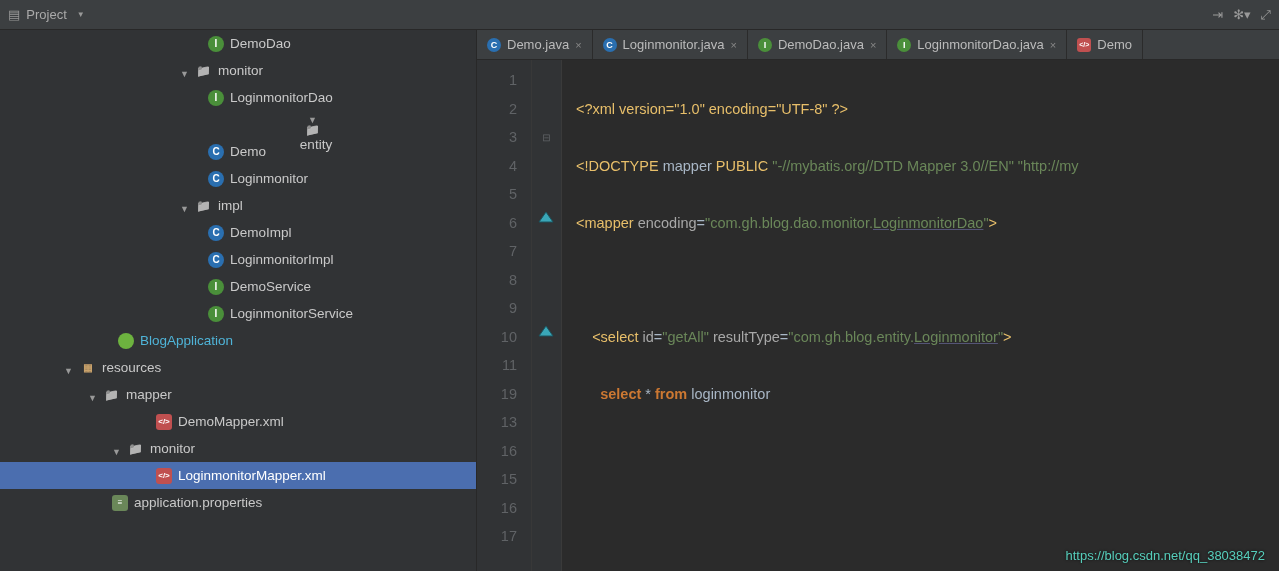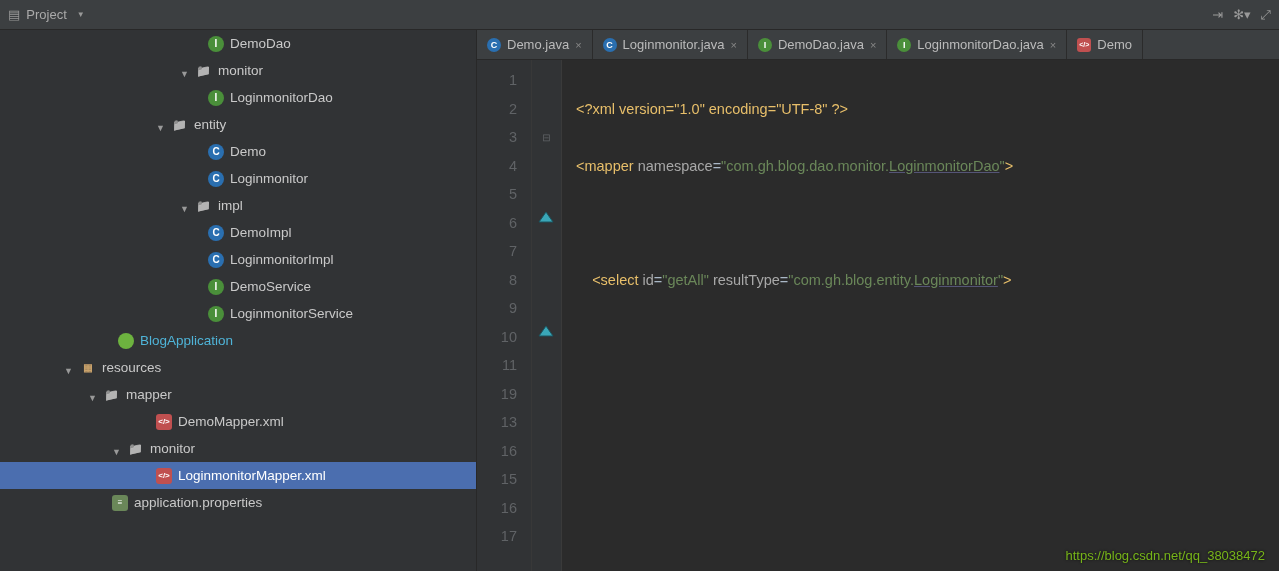--- a/index.html
+++ b/index.html
@@ -37,21 +37,21 @@
 .code { flex:1; padding:6px 0 0 14px; white-space:pre; overflow:hidden; }
 .c-tag { color:#e8bf6a; }
 .c-attr { color:#a8a8a8; }
 .c-str { color:#6a8759; }
 .c-kw { color:#cc7832; font-weight:bold;}
 .c-comment { color:#808080; font-style:italic;}
 .c-cjk { color:#808080; }
 .c-punct { color:#a9b7c6;}
 .c-normal { color:#a9b7c6; }
 .c-under { text-decoration: underline; text-decoration-color:#557; }
-.watermark { position:absolute; bottom:8px; right:14px; font-size:13px; color:#84cc16; opacity:.85; text-shadow:0 0 3px #000;}
+.watermark { position:absolute; bottom:8px; right:14px; font-size:13px; color:#5eead4; opacity:.85; text-shadow:0 0 3px #000;}
 .proj-dd { font-size:8px; margin-left:4px; color:#999;}
 .toolbar-icon { color:#999; font-size:13px; cursor:pointer; }
 .fold { color:#606366; font-size:10px; display:block; text-align:center;}
 </style>
 </head>
 <body>
 
 <div class="toolbar">
   <div class="left">
     <span class="toolbar-icon">▤</span>
@@ -73,21 +73,21 @@
       </div>
       <div class="tree-row" style="padding-left: 180px;">
         <span class="arrow down"></span>
         <span class="icon folder"></span>
         <span>monitor</span>
       </div>
       <div class="tree-row" style="padding-left: 208px;">
         <span class="icon interface">I</span>
         <span>LoginmonitorDao</span>
       </div>
-      <div class="tree-row" style="padding-left: 156px;">
+      <div class="tree-row" style="padding-left: 156px; flex-direction: column;">
         <span class="arrow down"></span>
         <span class="icon folder"></span>
         <span>entity</span>
       </div>
       <div class="tree-row" style="padding-left: 208px;">
         <span class="icon class">C</span>
         <span>Demo</span>
       </div>
       <div class="tree-row" style="padding-left: 208px;">
         <span class="icon class">C</span>
@@ -203,23 +203,25 @@
             </svg>
         </div>
         <div class="gicon" style="top:262px">
           <svg viewBox="0 0 20 20">
               <path d="M3 14 L10 4 L17 14 Z" fill="#3aa7b8" stroke="#1a5560"></path>
             </svg>
         </div>
       </div>
       <div class="code">
 <div><span class="c-tag">&lt;?xml version="1.0" encoding="UTF-8" ?&gt;</span></div>
-<div><span class="c-tag">&lt;</span><span class="c-tag">mapper</span> <span class="c-attr">namespace</span><span class="c-punct">=</span><span class="c-str">"com.gh.blog.dao.monitor.</span><span class="c-str c-under">LoginmonitorDao</span><span class="c-str">"</span><span class="c-tag">&gt;</span></div>
+<div><span class="c-tag">&lt;!DOCTYPE</span> <span class="c-normal">mapper</span> <span class="c-tag">PUBLIC</span> <span class="c-str">"-//mybatis.org//DTD Mapper 3.0//EN"</span> <span class="c-str">"http://my</span></div>
+<div><span class="c-tag">&lt;</span><span class="c-tag">mapper</span> <span class="c-attr">encoding</span><span class="c-punct">=</span><span class="c-str">"com.gh.blog.dao.monitor.</span><span class="c-str c-under">LoginmonitorDao</span><span class="c-str">"</span><span class="c-tag">&gt;</span></div>
 <div> </div>
 <div>    <span class="c-tag">&lt;</span><span class="c-tag">select</span> <span class="c-attr">id</span><span class="c-punct">=</span><span class="c-str">"getAll"</span> <span class="c-attr">resultType</span><span class="c-punct">=</span><span class="c-str">"com.gh.blog.entity.</span><span class="c-str c-under">Loginmonitor</span><span class="c-str">"</span><span class="c-tag">&gt;</span></div>
+<div>      <span class="c-kw">select</span> <span class="c-normal">*</span> <span class="c-kw">from</span> <span class="c-normal">loginmonitor</span></div>
 <div> </div>
 
 
 
 
 
 
 
 
       </div>

